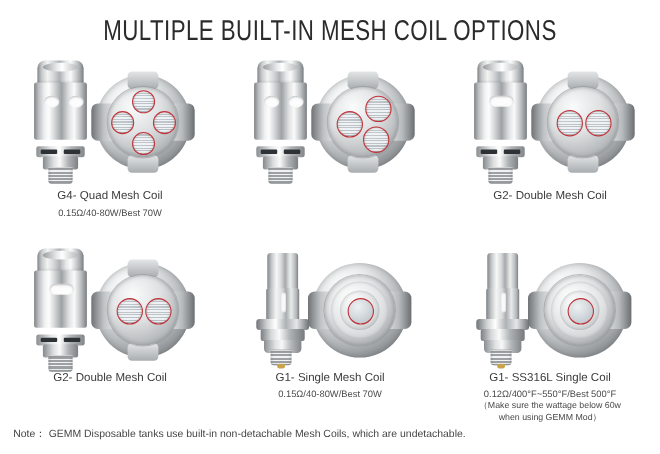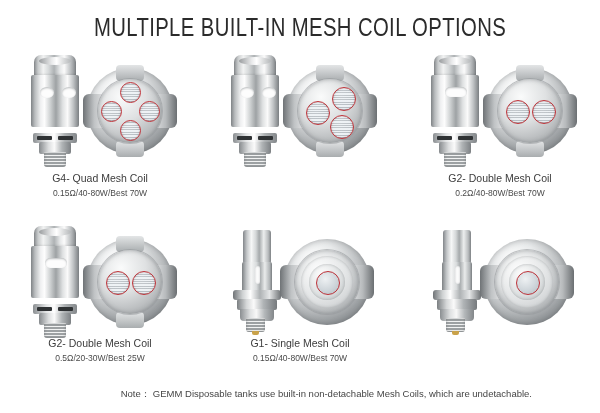--- a/index.html
+++ b/index.html
@@ -85,23 +85,24 @@
     color: #4a4a4a;
     white-space: nowrap;
   }
 
   
   .footer-note {
     position: absolute;
     left: 0;
     bottom: 12px;
     width: 532px;
-    text-align: right;
+    text-align: left;
     font-size: 9.5px;
     color: #454545;
+    padding-left: 12px;
   }
 
   
   .side {
     position: relative;
     width: 56px;
     height: 112px;
   }
   .side.small { width: 50px; height: 104px; }
 
@@ -430,21 +431,20 @@
           <div class="tabs"></div>
           <div class="rim"></div>
           <div class="mesh-area">
             <div class="mesh" style="left:8px;  top:21px;"></div>
             <div class="mesh" style="left:34px; top:21px;"></div>
           </div>
         </div>
       </div>
       <div class="cap-wrap">
         <div class="cap-title">G2- Double Mesh Coil</div>
-        <div class="cap-spec">0.2Ω/40-80W/Best 70W</div>
       </div>
     </div>
 
   </div>
 
   <div class="row" style="margin-top:28px;">
 
     <div class="cell">
       <div class="art short">
         <div class="side">
@@ -461,21 +461,20 @@
           <div class="tabs"></div>
           <div class="rim"></div>
           <div class="mesh-area">
             <div class="mesh" style="left:8px;  top:21px;"></div>
             <div class="mesh" style="left:34px; top:21px;"></div>
           </div>
         </div>
       </div>
       <div class="cap-wrap">
         <div class="cap-title">G2- Double Mesh Coil</div>
-        <div class="cap-spec">0.5Ω/20-30W/Best 25W</div>
       </div>
     </div>
 
     <div class="cell">
       <div class="art short">
         <div class="side single small">
           <div class="s-top"></div>
           <div class="s-body"></div>
           <div class="s-slotv"></div>
           <div class="s-flange"></div>
@@ -513,18 +512,24 @@
         </div>
         <div class="topv">
           <div class="rim"></div>
           <div class="port-rings">
             <div class="r2"></div>
             <div class="r3"></div>
             <div class="red"></div>
           </div>
         </div>
       </div>
+      <div class="cap-wrap">
+        <div class="cap-title">G1- SS316L Single Coil</div>
+        <div class="cap-spec">0.12Ω/400°F~550°F/Best 500°F</div>
+        <div class="cap-note">（Make sure the wattage below 60w</div>
+        <div class="cap-note">when using GEMM Mod）</div>
+      </div>
     </div>
 
   </div>
 </div>
 
 <div class="footer-note">Note： GEMM Disposable tanks use built-in non-detachable Mesh Coils, which are undetachable.</div>
 
 </body></html>

